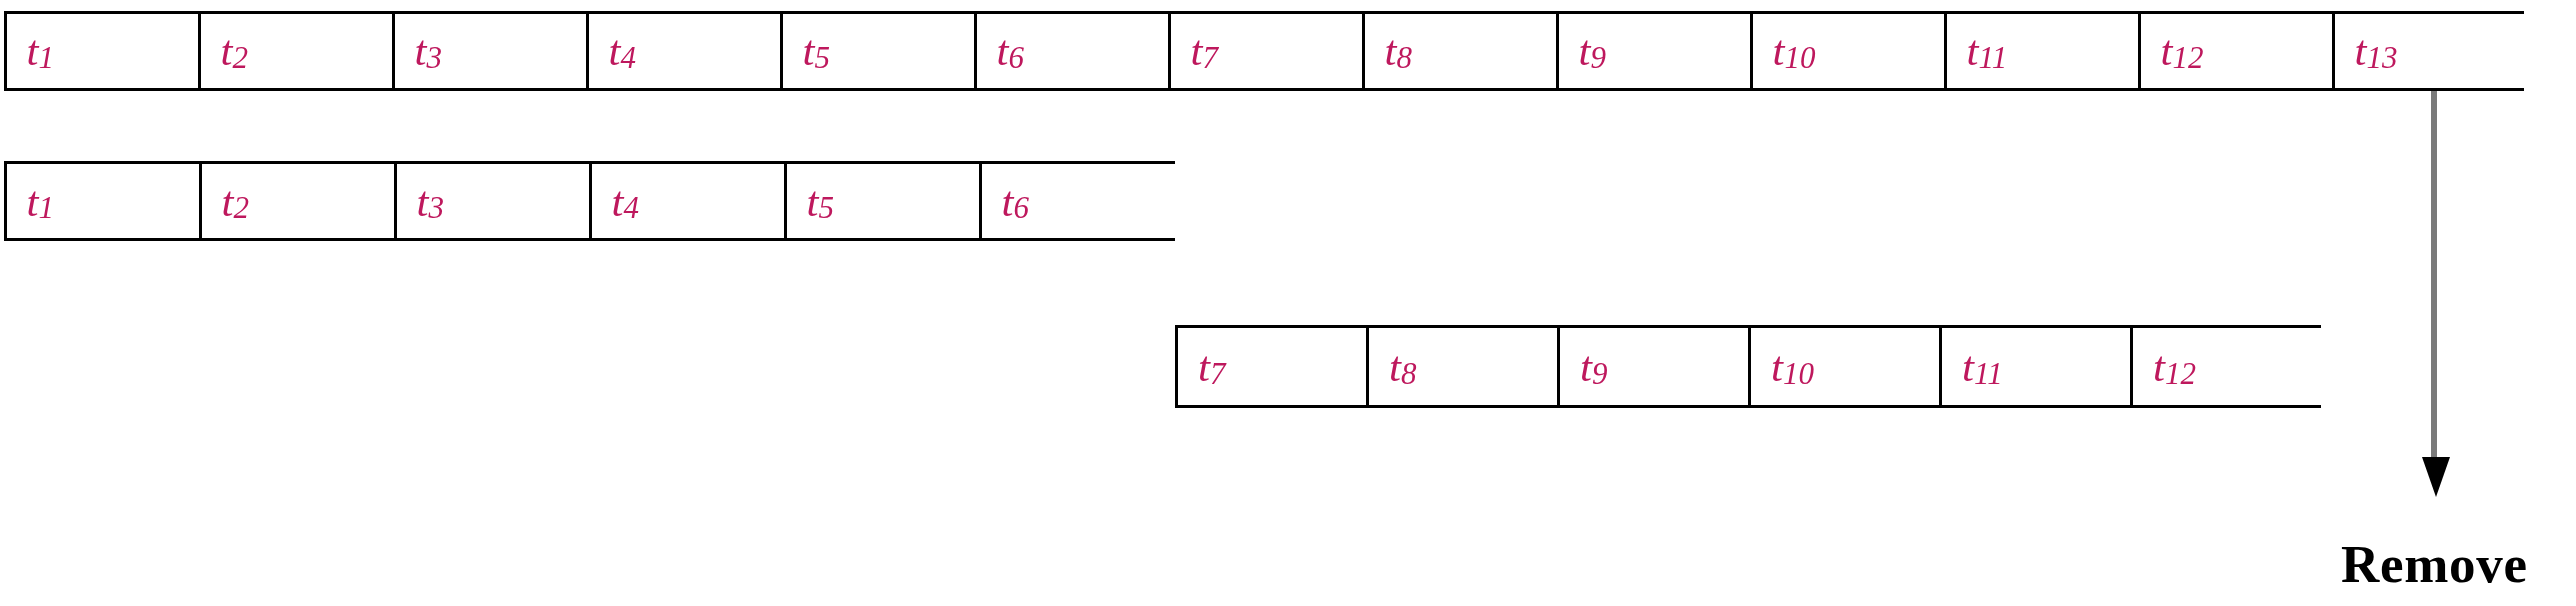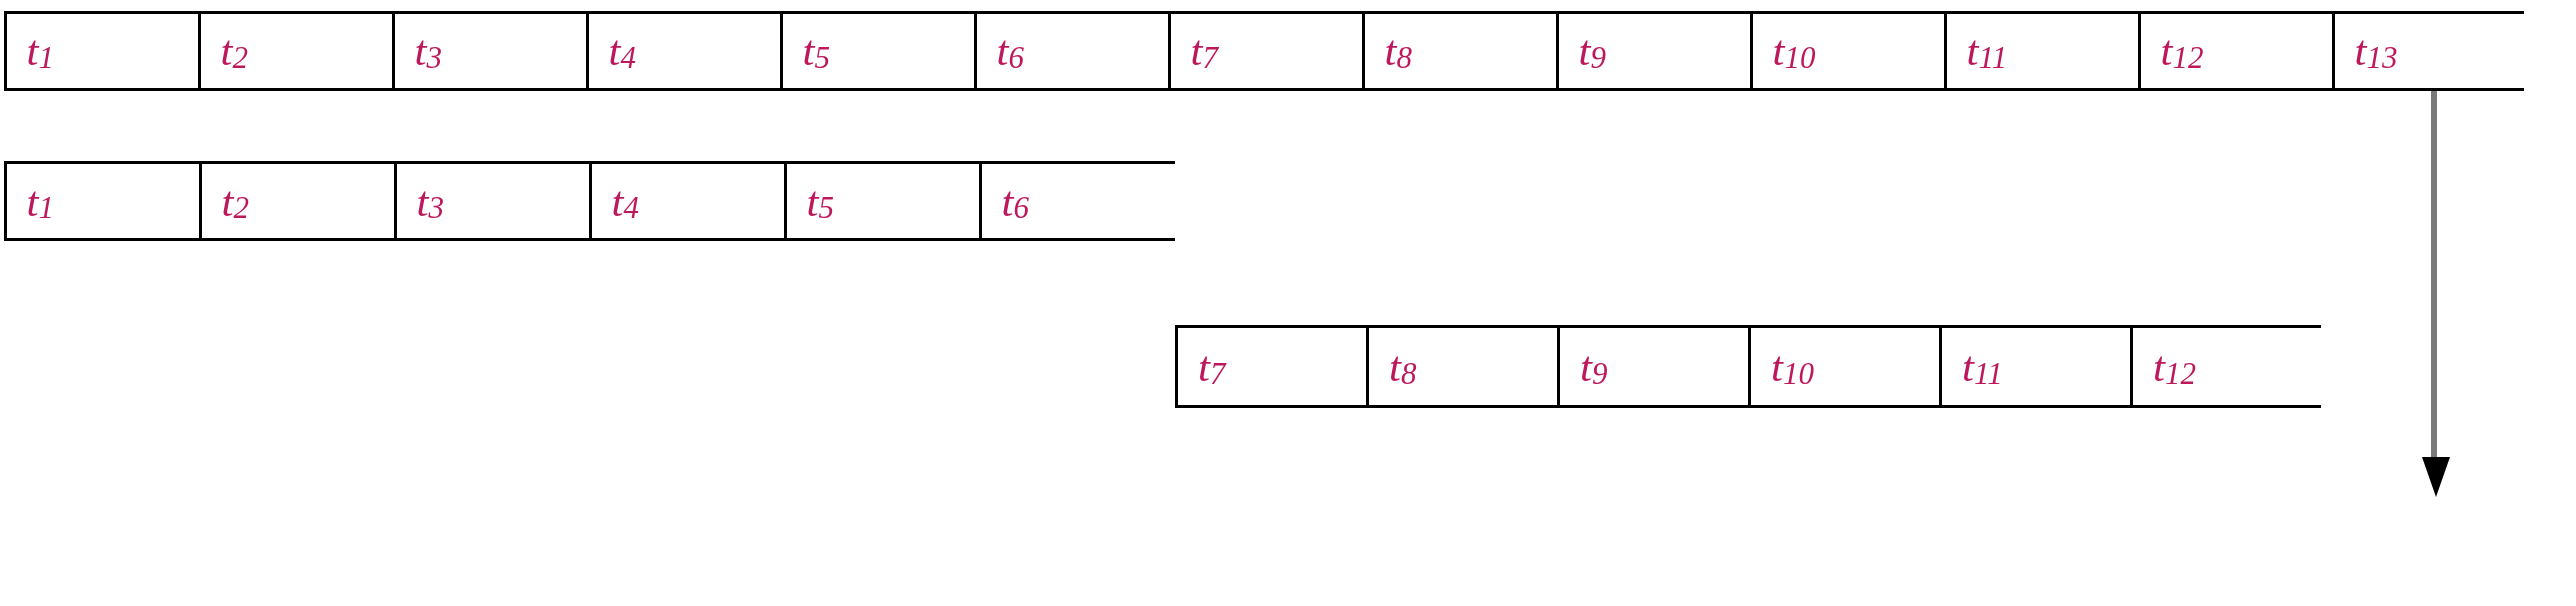--- a/index.html
+++ b/index.html
@@ -180,15 +180,16 @@
       <div class="seq-cell" style="width: 191px; flex: 0 0 191px;">
         <span class="cell-label"><span>t</span><span class="sub">12</span></span>
       </div>
     </div>
 
   <div id="remove-arrow">
     <div class="shaft" style="background: rgb(122, 122, 122);"></div>
     <div class="head" style="border-top-color: rgb(0, 0, 0);"></div>
   </div>
 
+  <div id="remove-caption">Remove</div>
 
 </div>
 
 
 </body></html>

